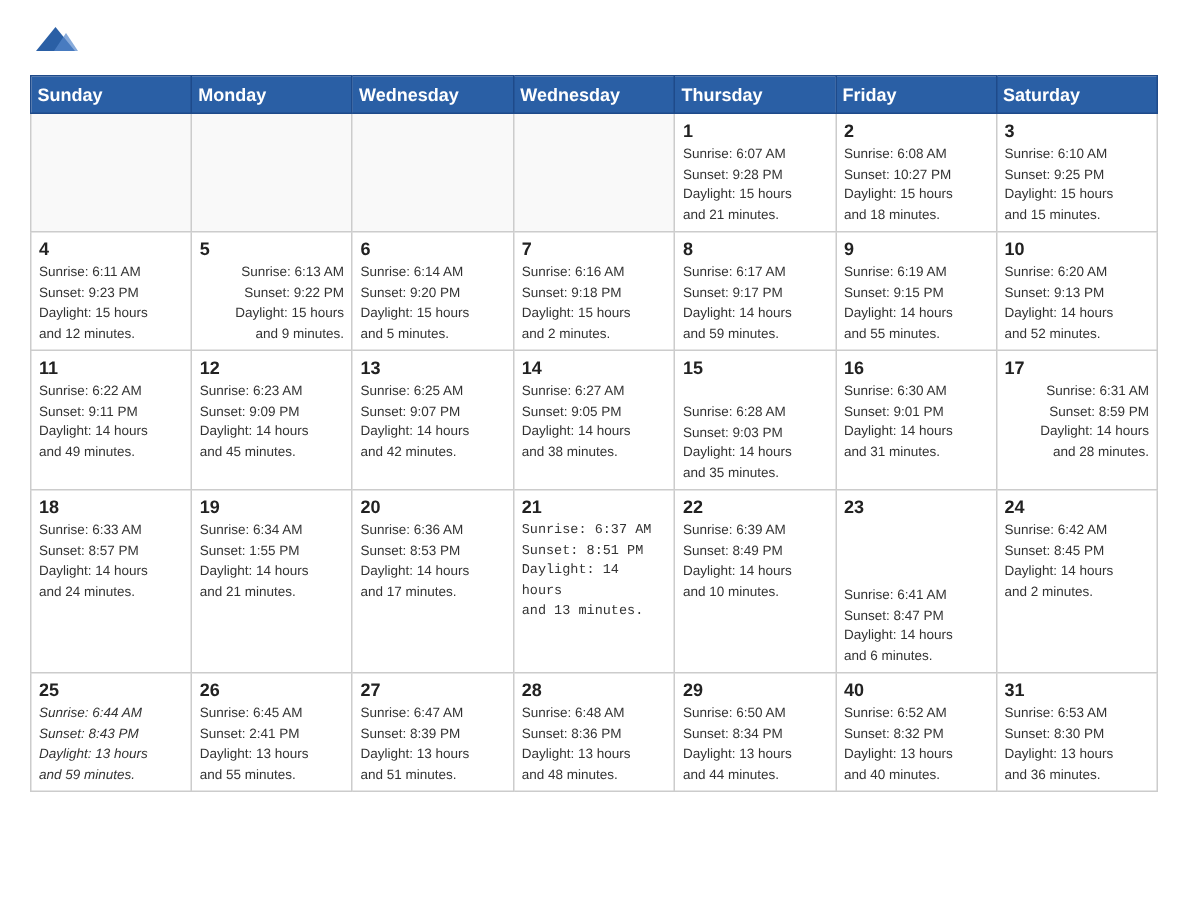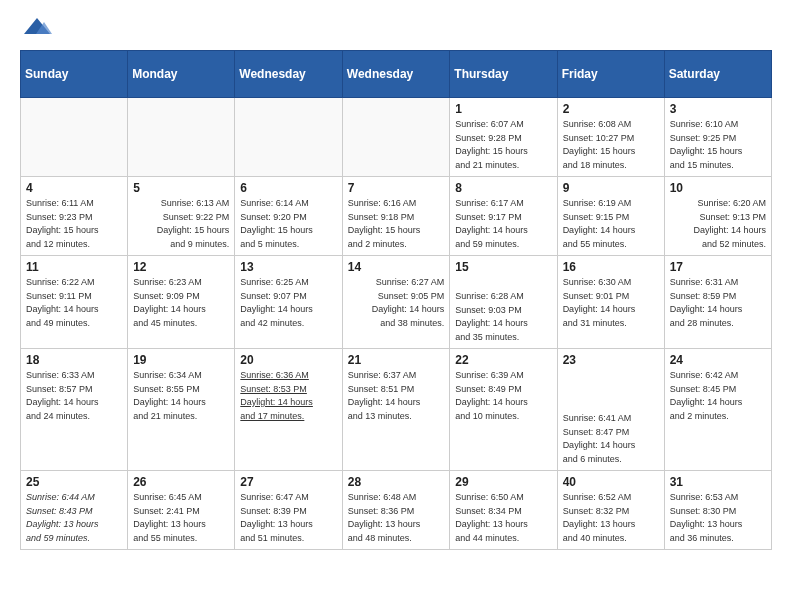--- a/index.html
+++ b/index.html
@@ -61,21 +61,21 @@
     .calendar {
       width: 100%;
       border-collapse: collapse;
       border: 1px solid #ccc;
     }
     .calendar th {
       background-color: #2a5fa5;
       color: #fff;
       font-size: 12px;
       font-weight: bold;
-      padding: 16px 4px;
+      padding: 5px 4px;
       text-align: left;
       border: 1px solid #1e4a8a;
     }
     .calendar td {
       width: 108px;
       vertical-align: top;
       padding: 4px 5px;
       border: 1px solid #ccc;
       font-size: 9.5px;
       color: #222;
@@ -200,21 +200,21 @@
           </td>
           <td>
             <span class="day-num">9</span>
             <div class="day-info" style="white-space: pre-line;">Sunrise: 6:19 AM
 Sunset: 9:15 PM
 Daylight: 14 hours
 and 55 minutes.</div>
           </td>
           <td>
             <span class="day-num">10</span>
-            <div class="day-info" style="white-space: pre-line; text-align: right;">Sunrise: 6:20 AM
+            <div class="day-info" style="white-space: pre-line;">Sunrise: 6:20 AM
 Sunset: 9:13 PM
 Daylight: 14 hours
 and 52 minutes.</div>
           </td>
         </tr>
         <tr class="week-row">
           <td>
             <span class="day-num">11</span>
             <div class="day-info" style="white-space: pre-line;">Sunrise: 6:22 AM
 Sunset: 9:11 PM
@@ -230,72 +230,72 @@
           </td>
           <td>
             <span class="day-num">13</span>
             <div class="day-info" style="white-space: pre-line;">Sunrise: 6:25 AM
 Sunset: 9:07 PM
 Daylight: 14 hours
 and 42 minutes.</div>
           </td>
           <td>
             <span class="day-num">14</span>
-            <div class="day-info" style="white-space: pre-line; text-align: right;">Sunrise: 6:27 AM
+            <div class="day-info" style="white-space: pre-line;">Sunrise: 6:27 AM
 Sunset: 9:05 PM
 Daylight: 14 hours
 and 38 minutes.</div>
           </td>
           <td>
             <span class="day-num">15</span>
             <div class="day-info" style="white-space: pre-line; margin-top: 16px;">Sunrise: 6:28 AM
 Sunset: 9:03 PM
 Daylight: 14 hours
 and 35 minutes.</div>
           </td>
           <td>
             <span class="day-num">16</span>
             <div class="day-info" style="white-space: pre-line;">Sunrise: 6:30 AM
 Sunset: 9:01 PM
 Daylight: 14 hours
 and 31 minutes.</div>
           </td>
           <td>
             <span class="day-num">17</span>
-            <div class="day-info" style="white-space: pre-line;">Sunrise: 6:31 AM
+            <div class="day-info" style="white-space: pre-line; text-align: right;">Sunrise: 6:31 AM
 Sunset: 8:59 PM
 Daylight: 14 hours
 and 28 minutes.</div>
           </td>
         </tr>
         <tr class="week-row">
           <td>
             <span class="day-num">18</span>
             <div class="day-info" style="white-space: pre-line;">Sunrise: 6:33 AM
 Sunset: 8:57 PM
 Daylight: 14 hours
 and 24 minutes.</div>
           </td>
           <td>
             <span class="day-num">19</span>
             <div class="day-info" style="white-space: pre-line;">Sunrise: 6:34 AM
-Sunset: 8:55 PM
+Sunset: 1:55 PM
 Daylight: 14 hours
 and 21 minutes.</div>
           </td>
           <td>
             <span class="day-num">20</span>
-            <div class="day-info" style="white-space: pre-line; text-decoration: underline;">Sunrise: 6:36 AM
+            <div class="day-info" style="white-space: pre-line;">Sunrise: 6:36 AM
 Sunset: 8:53 PM
 Daylight: 14 hours
 and 17 minutes.</div>
           </td>
           <td>
             <span class="day-num">21</span>
-            <div class="day-info" style="white-space: pre-line;">Sunrise: 6:37 AM
+            <div class="day-info" style="white-space: pre-line; font-family: Liberation Mono, monospace;">Sunrise: 6:37 AM
 Sunset: 8:51 PM
 Daylight: 14 hours
 and 13 minutes.</div>
           </td>
           <td>
             <span class="day-num">22</span>
             <div class="day-info" style="white-space: pre-line;">Sunrise: 6:39 AM
 Sunset: 8:49 PM
 Daylight: 14 hours
 and 10 minutes.</div>

